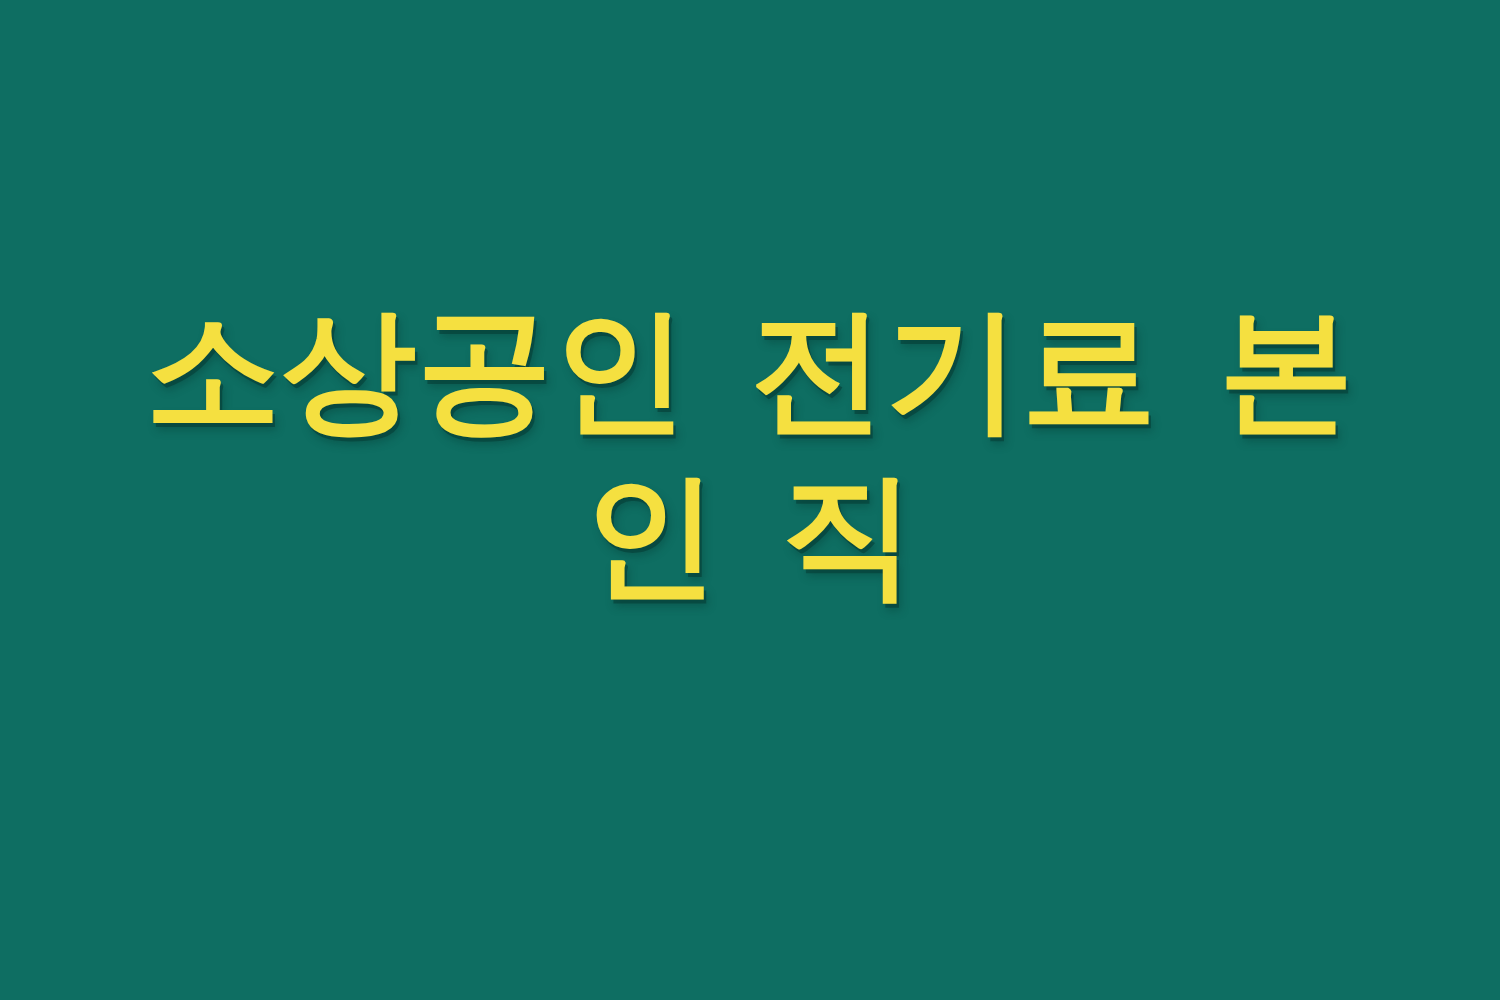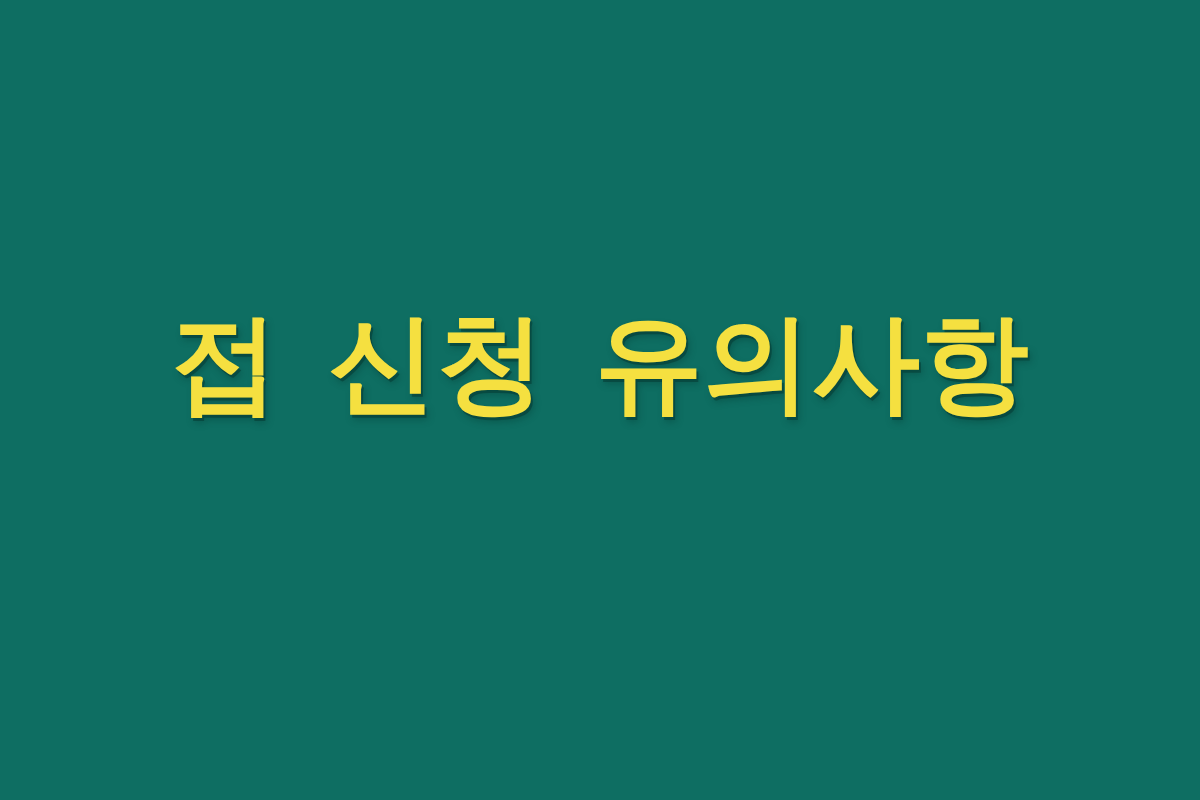--- a/index.html
+++ b/index.html
@@ -59,17 +59,17 @@
   }
 </style>
 </head>
 <body>
 
 <div class="banner" style="background-color: rgb(14, 110, 98);">
 
   <div class="headline-block">
 
     <h1 class="headline" style="color: rgb(245, 224, 64); text-shadow: rgba(6, 58, 51, 0.55) 2px 3px 0px, rgba(6, 58, 51, 0.38) 3px 5px 7px;">
-      <span class="headline-line">접 신청 유의사항</span>
+      <span class="headline-line">소상공인 전기료 본인 직</span>
     </h1>
 
   </div>
 </div>
 
 </body></html>

